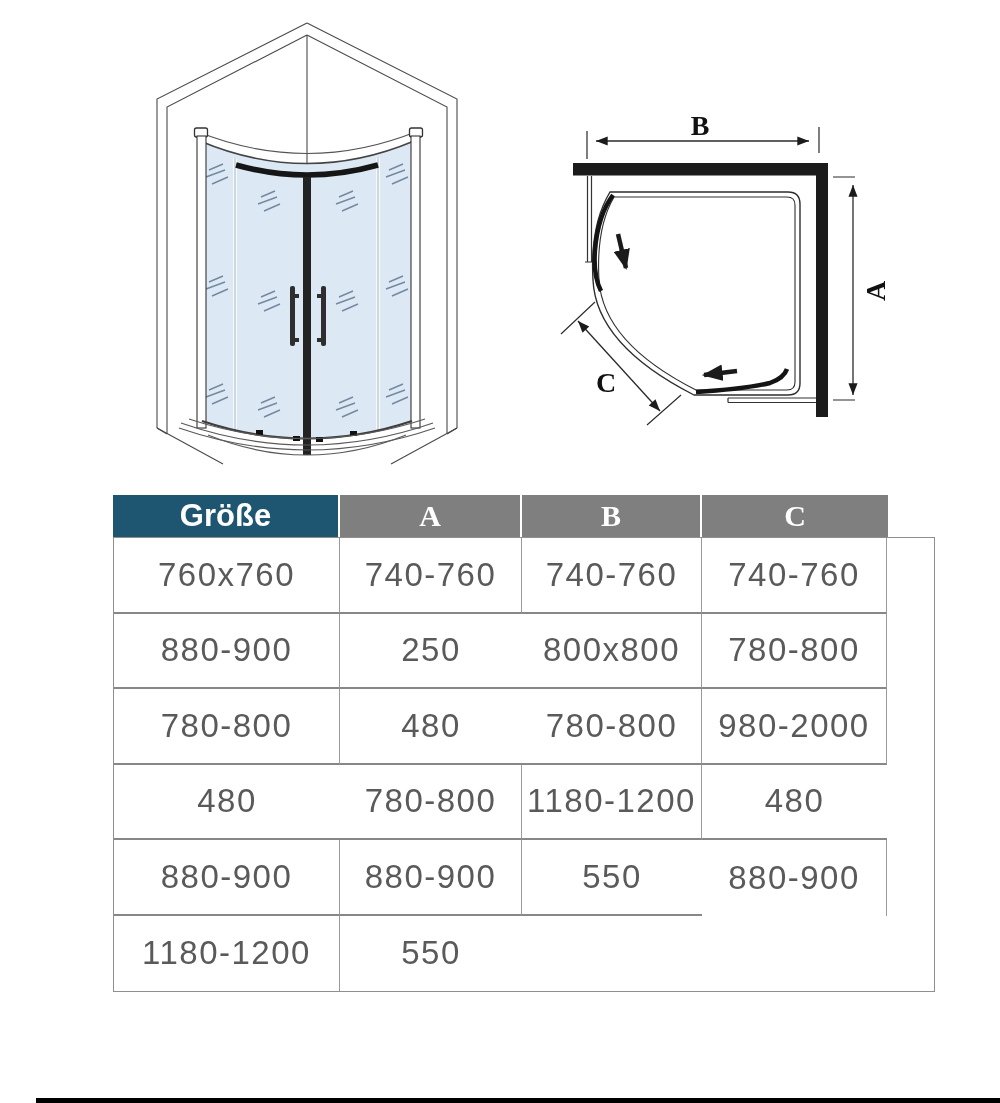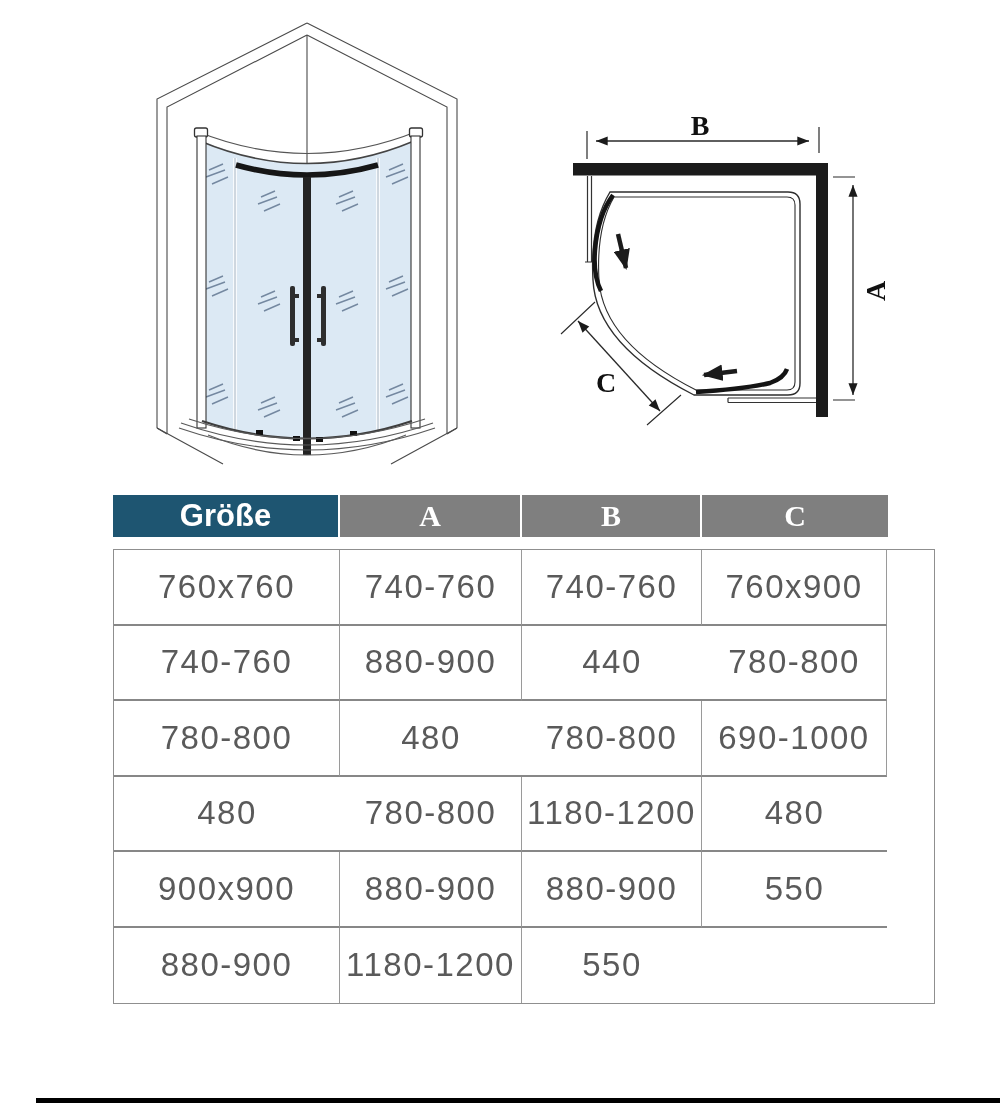--- a/index.html
+++ b/index.html
@@ -9,21 +9,21 @@
 
   
   .tbl{position:absolute;left:113px;top:495px;width:822px;}
   .thead{display:grid;grid-template-columns:227px 182px 180px 186px;height:42px;}
   .th{background:#7f7f7f;color:#ffffff;display:flex;align-items:center;justify-content:center;
       border-right:2px solid #ffffff;box-sizing:border-box;}
   .th:last-child{border-right:none;}
   .th-size{background:#1e5571;font-family:"Liberation Sans",sans-serif;
            font-weight:bold;font-size:31px;}
   .th-abc{font-family:"Liberation Serif",serif;font-weight:bold;font-size:30px;}
-  .tbody{margin-top:12px;border:1px solid #8f8f8f;display:grid;
+  .tbody{border:1px solid #8f8f8f;display:grid;
          grid-template-columns:226px 182px 180px 185px;grid-auto-rows:75.5px;}
   .td{display:flex;align-items:center;justify-content:center;
       font-size:33px;letter-spacing:1.5px;color:#5a5a5a;
       border-right:1px solid #9a9a9a;border-bottom:2px solid #878787;box-sizing:border-box;}
   .td.col4{border-right:none;}
   .td.lastrow{border-bottom:none;}
 
   .bottombar{position:absolute;left:36px;right:0;bottom:0;height:5px;background:#000;}
 </style>
 </head>
@@ -165,38 +165,37 @@
       <div class="th th-size">Größe</div>
       <div class="th th-abc">A</div>
       <div class="th th-abc">B</div>
       <div class="th th-abc">C</div>
     </div>
     <div class="tbody">
       <div class="td">760x760</div>
       <div class="td">740-760</div>
       <div class="td">740-760</div>
 
-      <div class="td">760x900</div>
       <div class="td">740-760</div>
       <div class="td">880-900</div>
-      <div class="td col4">440</div>
-
+      <div class="td col4">250</div>
+
+      <div class="td">800x800</div>
       <div class="td">780-800</div>
       <div class="td">780-800</div>
       <div class="td col4">480</div>
 
       <div class="td">780-800</div>
-      <div class="td">690-1000</div>
+      <div class="td">980-2000</div>
       <div class="td col4">480</div>
 
       <div class="td">780-800</div>
       <div class="td">1180-1200</div>
       <div class="td col4">480</div>
 
-      <div class="td">900x900</div>
       <div class="td">880-900</div>
       <div class="td">880-900</div>
       <div class="td col4">550</div>
 
       <div class="td lastrow">880-900</div>
       <div class="td lastrow">1180-1200</div>
       <div class="td lastrow col4">550</div>
     </div>
   </div>
 

